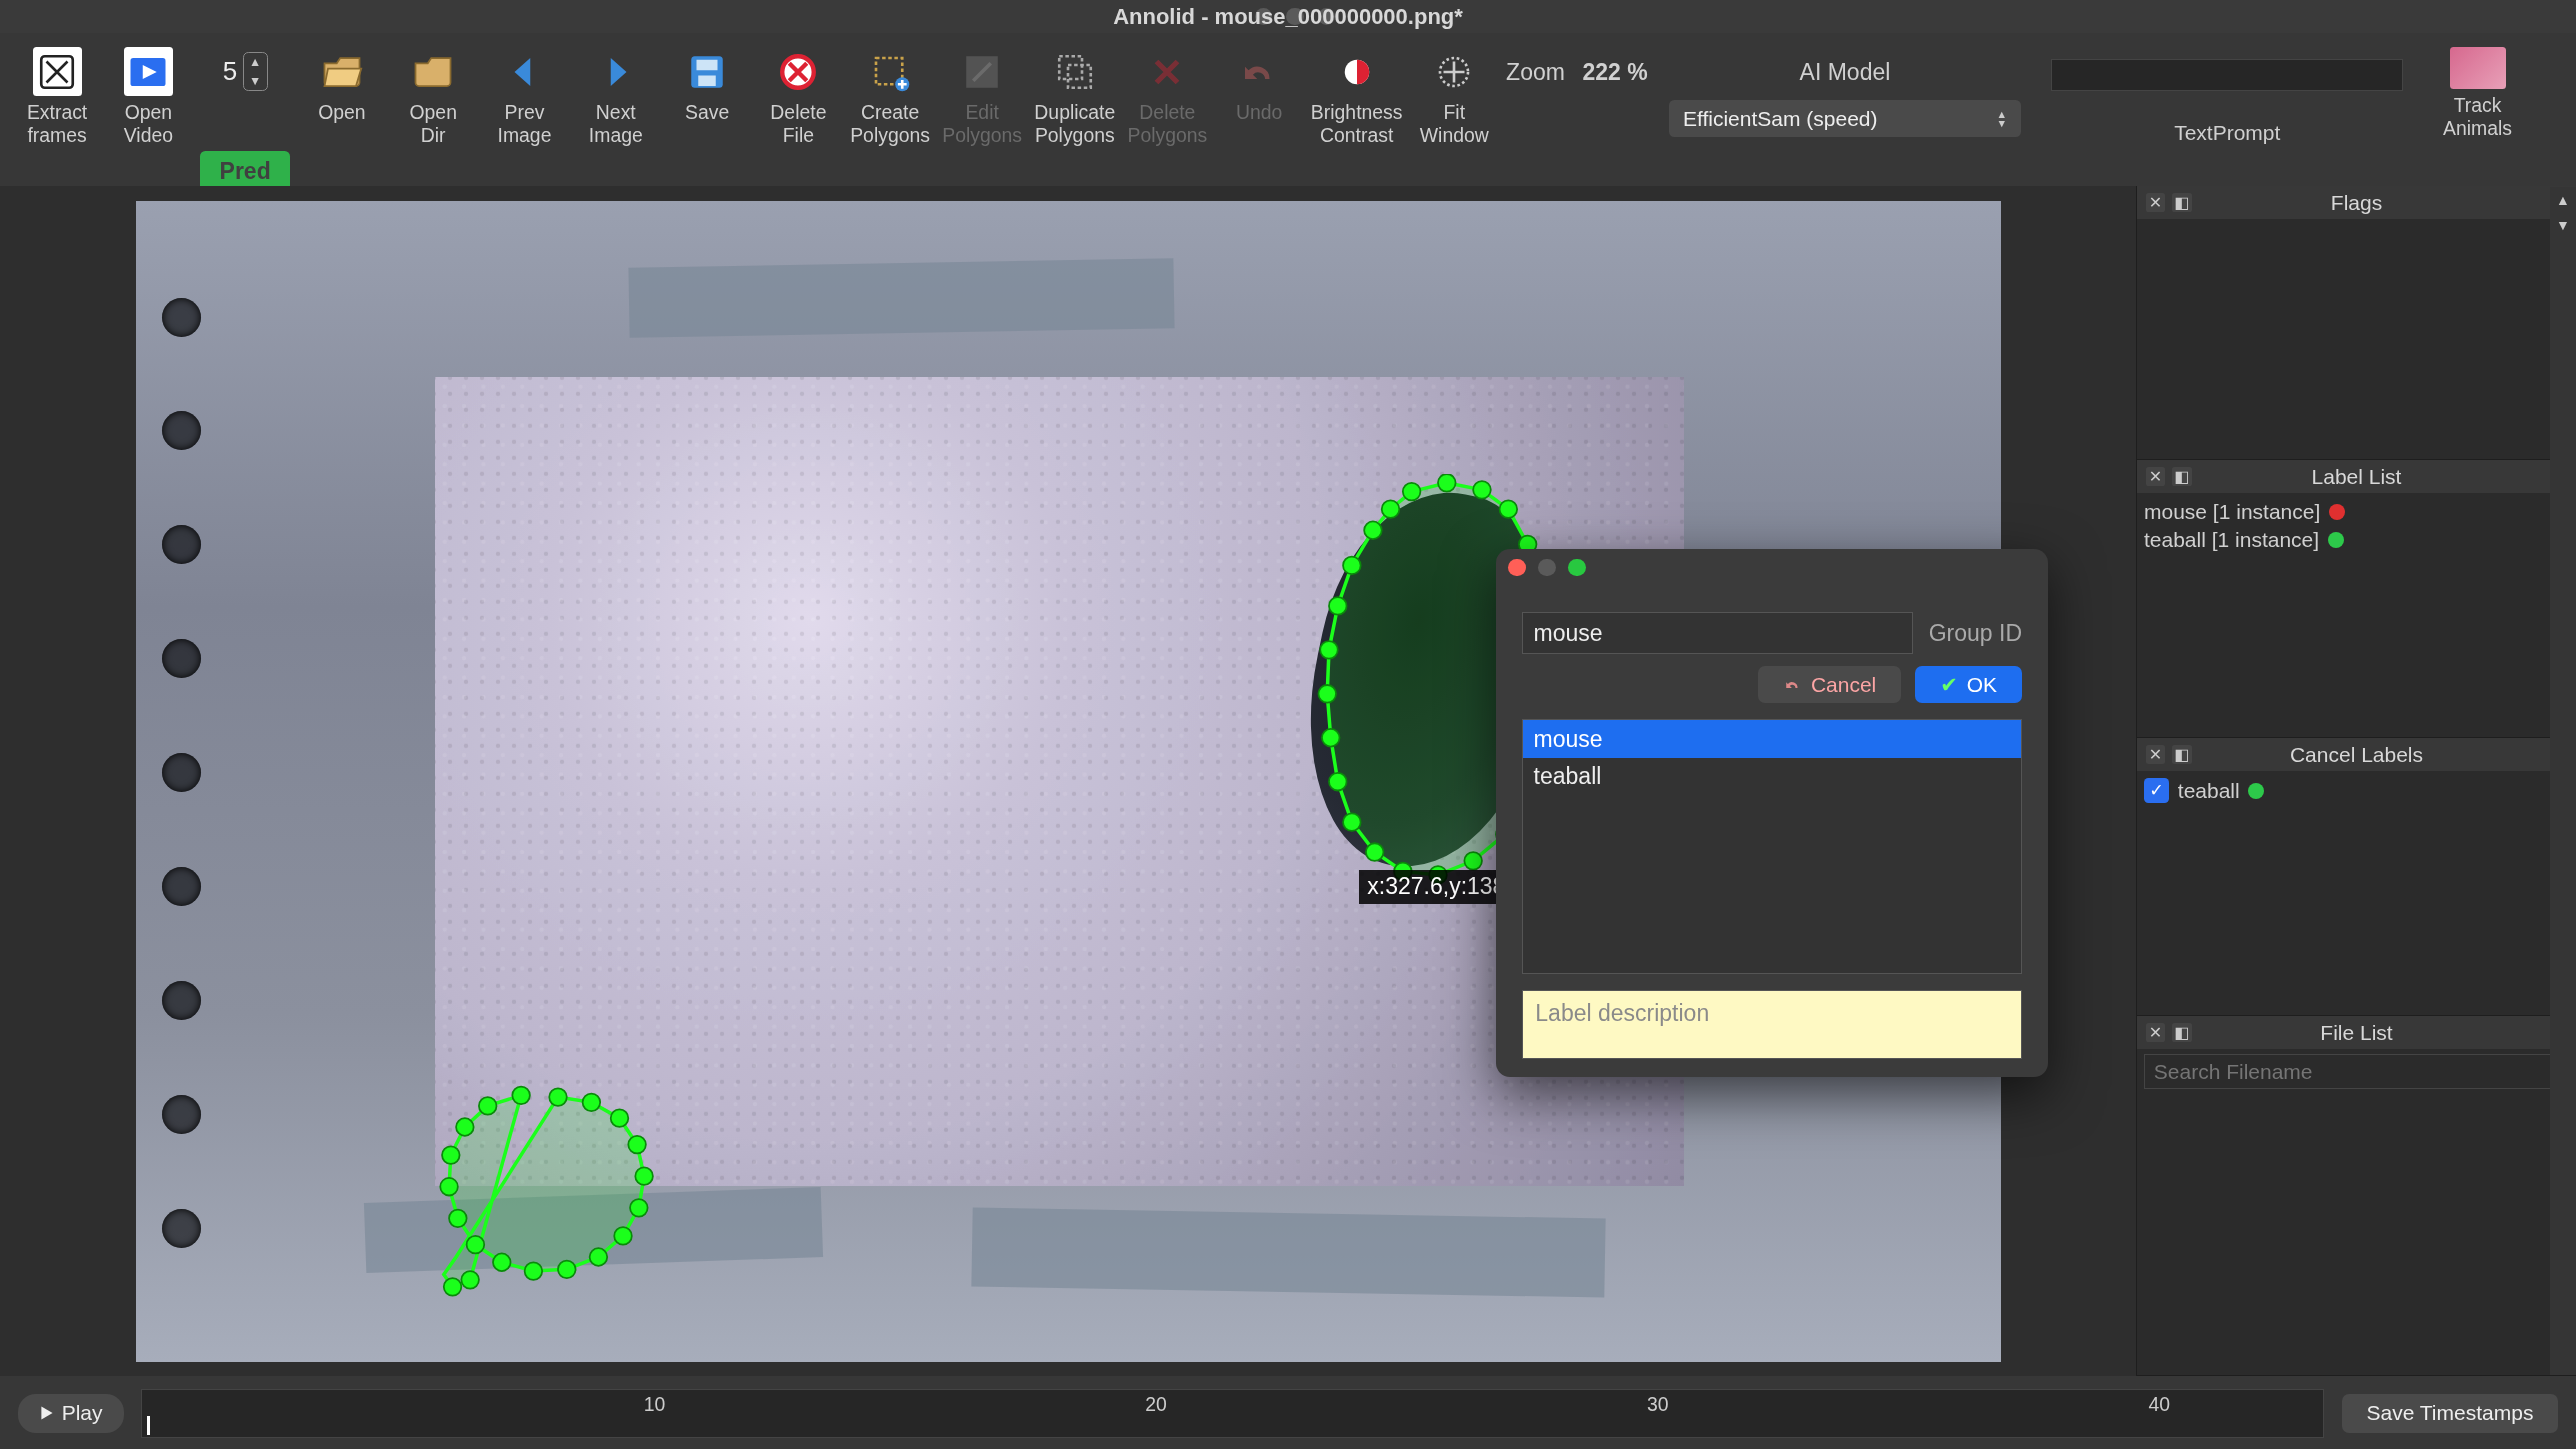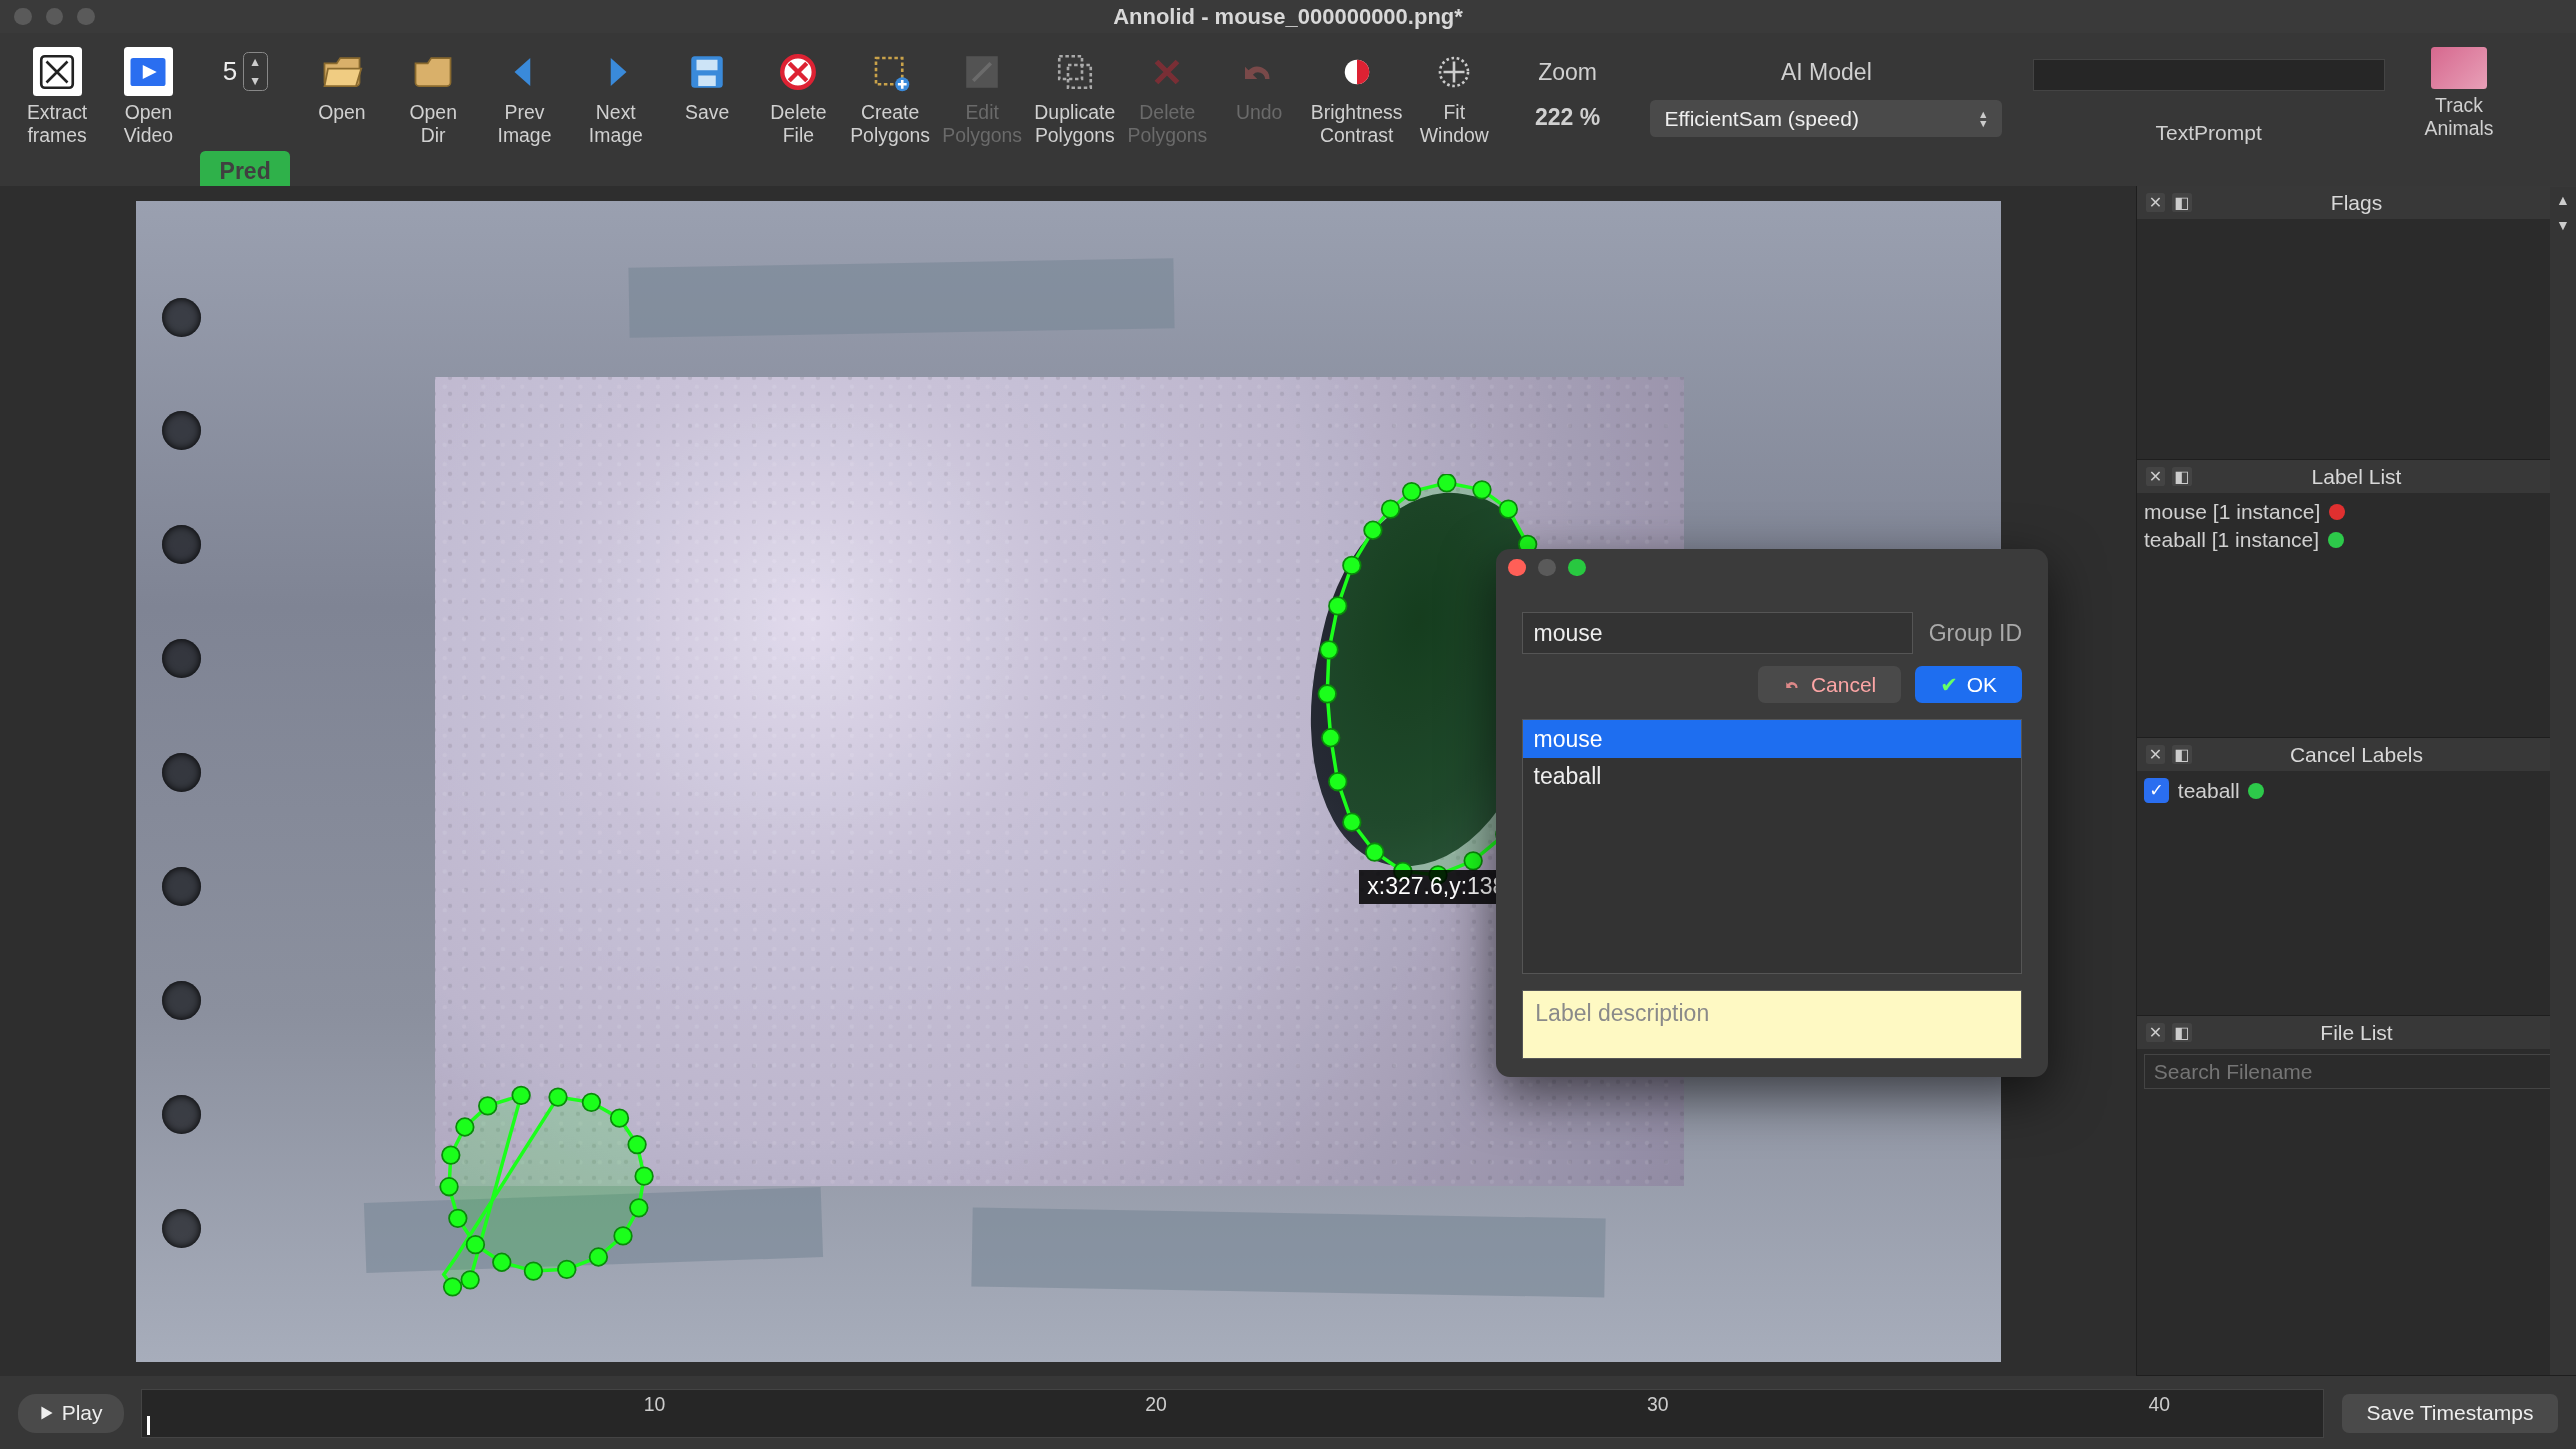--- a/index.html
+++ b/index.html
@@ -1,33 +1,33 @@
 <!DOCTYPE html>
 <html style="font-size:14px"><head>
 <meta charset="utf-8">
 <style>
 * { margin: 0; padding: 0; box-sizing: border-box; font-family: -apple-system, "Helvetica Neue", Arial, sans-serif; }
 body { background: #2e2e2e; color: #d0d0d0; width: 2576px; height: 1450px; overflow: hidden; font-size: 21px; }
-.titlebar { height: 33px; background: #3a3a3a; display: flex; align-items: center; position: relative; }
+.titlebar { height: 33px; background: #3a3a3a; display: flex; align-items: center; position: relative; justify-content: center; }
 .traffic { display: flex; gap: 14px; padding-left: 14px; }
 .traffic .dot { width: 17.6px; height: 17.6px; border-radius: 50%; background: #5a5a5a; }
 .title-text { position: absolute; left: 50%; transform: translateX(-50%); font-size: 22px; font-weight: 600; color: #d8d8d8; }
 
 .toolbar { height: 153px; background: #373737; display: flex; align-items: flex-start; padding: 8.8px 17.6px 0 17.6px; gap: 12.3px; }
 .tb-item { display: flex; flex-direction: column; align-items: center; justify-content: flex-start; min-width: 79px; }
 .tb-icon { width: 49px; height: 49px; display: flex; align-items: center; justify-content: center; margin-top: 5.3px; }
 .tb-label { font-size: 19.4px; text-align: center; line-height: 23px; margin-top: 5.3px; color: #d0d0d0; }
 .tb-label.disabled { color: #6a6a6a; }
 .tb-item.framed .tb-icon { background: #fff; border-radius: 3.5px; padding: 3.5px; }
 .pred-btn { background: #2fb14a; color: #404040; font-weight: 600; padding: 7px 19.4px; border-radius: 5.3px; font-size: 23px; margin-top: 55px; }
 .stepper { display: flex; align-items: center; gap: 5.3px; height: 49px; margin-top: 5.3px; }
 .stepper .num { font-size: 26px; color: #eee; }
 .stepper .arrows { width: 25px; height: 39px; border: 1.8px solid #888; border-radius: 5.3px; display: flex; flex-direction: column; }
 .stepper .arrows div { flex:1; display:flex; align-items:center; justify-content:center; font-size:12.3px; color:#ccc; }
-.zoom-col { display:flex; flex-direction:column; align-items:center; justify-content:center; min-width:123px; margin-top:17.6px; gap:17.6px; }
+.zoom-col { display:flex; flex-direction:row; align-items:center; justify-content:center; min-width:123px; margin-top:17.6px; gap:17.6px; }
 .zoom-col span { font-size:23px; }
 .ai-col { display:flex; flex-direction:column; align-items:center; min-width:370px; margin-top:17.6px; gap:14px; }
 .ai-col .lbl { font-size:23px; }
 .ai-select { width: 352px; height: 37px; background: #4a4a4a; border-radius: 5.3px; display:flex; align-items:center; padding: 0 14px; font-size:21px; color:#eee; justify-content:space-between; }
 .ai-select .chev { display:flex; flex-direction:column; font-size:10.6px; line-height:8.8px; color:#ccc; }
 .prompt-col { display:flex; flex-direction:column; align-items:center; min-width:370px; margin-top:17.6px; gap:30px; }
 .prompt-input { width: 352px; height: 32px; background: #262626; border:0.9px solid #444; }
 .prompt-labels { display:flex; font-size:21px; }
 .track-col { display:flex; flex-direction:column; align-items:center; min-width:106px; }
 .track-thumb { width:56px; height:42px; background: linear-gradient(135deg,#d6688e,#e8a0b8); border-radius:3.5px; margin-top:5.3px; }

